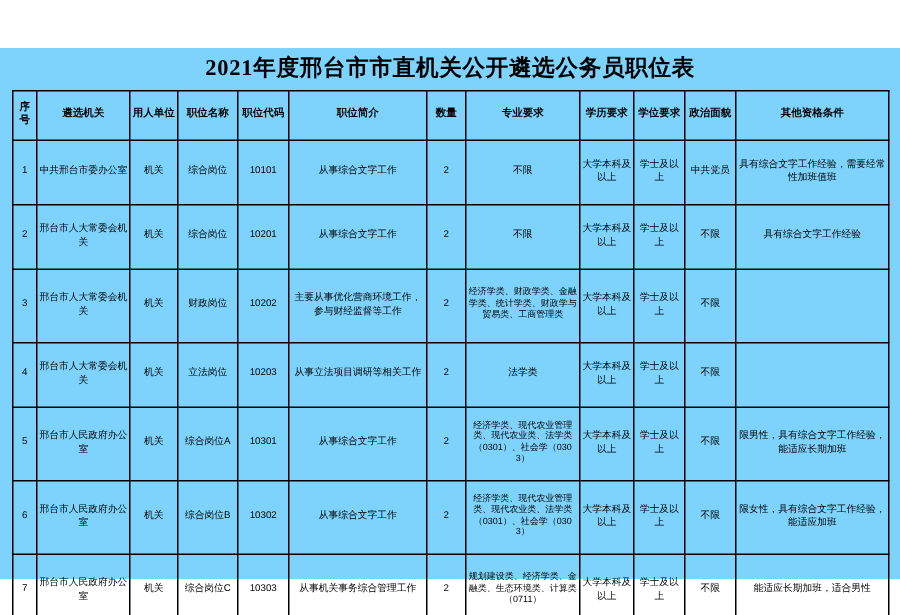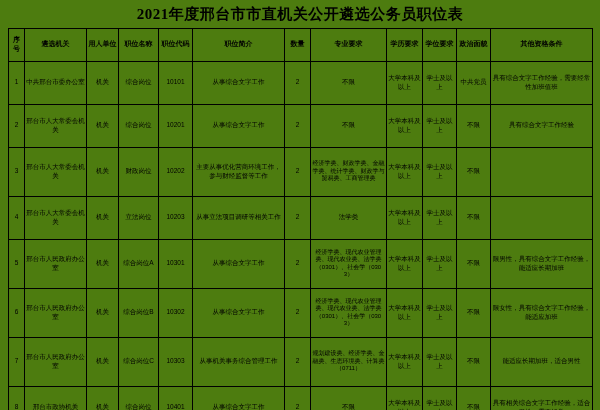--- a/index.html
+++ b/index.html
@@ -9,25 +9,26 @@
   }
   body {
     width: 600px;
     height: 410px;
     font-family: "Liberation Sans", sans-serif;
     color: #000000;
     overflow: hidden;
   }
   #page {
     width: 600px;
-    height: 410px;
+    height: 354px;
     position: relative;
-    background: #4d7c0f;
+    background: #7dd3fc;
     box-sizing: border-box;
     padding: 0 8px;
+    margin-top: 32px;
   }
   #doc-title {
     text-align: center;
     font-family: "Liberation Serif", serif;
     font-weight: bold;
     font-size: 15px;
     letter-spacing: 0.5px;
     padding: 6px 0 5px 0;
     line-height: 1.1;
   }

